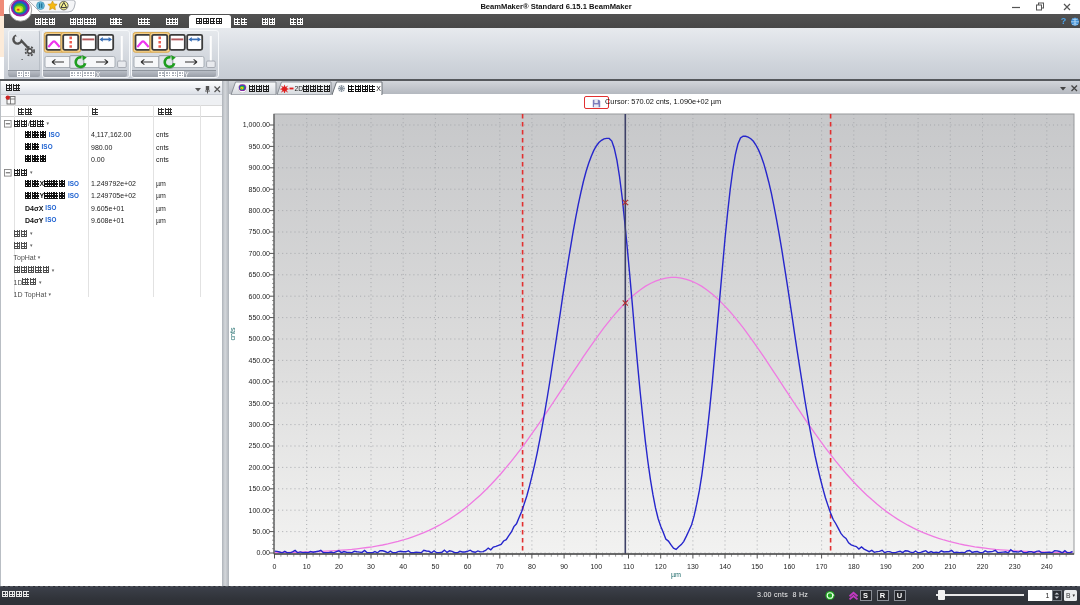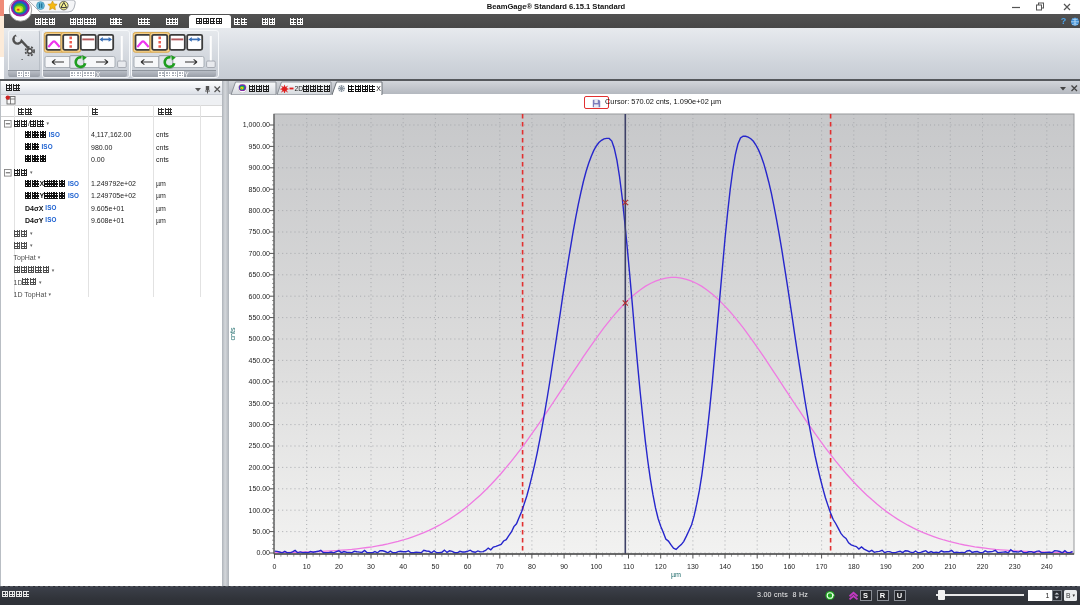--- a/index.html
+++ b/index.html
@@ -5,21 +5,21 @@
 .a{position:absolute}
 i.z{display:inline-block;width:.92em;height:.98em;margin-right:.12em;vertical-align:-0.08em;
 background:repeating-linear-gradient(0deg,currentColor 0 .95px,transparent .95px 2.4px),
 repeating-linear-gradient(90deg,currentColor 0 .95px,transparent .95px 2.75px)}
 i.z.b{background:repeating-linear-gradient(0deg,currentColor 0 1.3px,transparent 1.3px 2.3px),
 repeating-linear-gradient(90deg,currentColor 0 1.35px,transparent 1.35px 2.5px)}
 </style></head>
 <body>
 
 <div class="a" style="left:0;top:0;width:1080px;height:14px;background:#fff">
- <div class="a" style="left:0;top:0;width:1080px;height:14px;text-align:center;text-indent:32px;font-size:7.6px;font-weight:bold;color:#111;line-height:14px">BeamGage® Standard 6.15.1 Standard</div>
+ <div class="a" style="left:0;top:0;width:1080px;height:14px;text-align:center;text-indent:32px;font-size:7.6px;font-weight:bold;color:#111;line-height:14px">BeamMaker® Standard 6.15.1 BeamMaker</div>
  <svg class="a" style="left:1008px;top:0" width="66" height="14">
   <line x1="4" y1="7.5" x2="12" y2="7.5" stroke="#555" stroke-width="1.2"></line>
   <rect x="30.5" y="3" width="5" height="5" fill="none" stroke="#555" stroke-width="1"></rect>
       <rect x="28.5" y="5" width="5" height="5" fill="#fff" stroke="#555" stroke-width="1"></rect>
   <path d="M56,4 L62,10 M62,4 L56,10" stroke="#555" stroke-width="1.2"></path>
  </svg>
 </div>
 <div class="a" style="left:0;top:0;width:4px;height:16px;background:#ef8b78"></div>
 <div class="a" style="left:0;top:16px;width:4px;height:41px;background:#fcebd9"></div>
 

